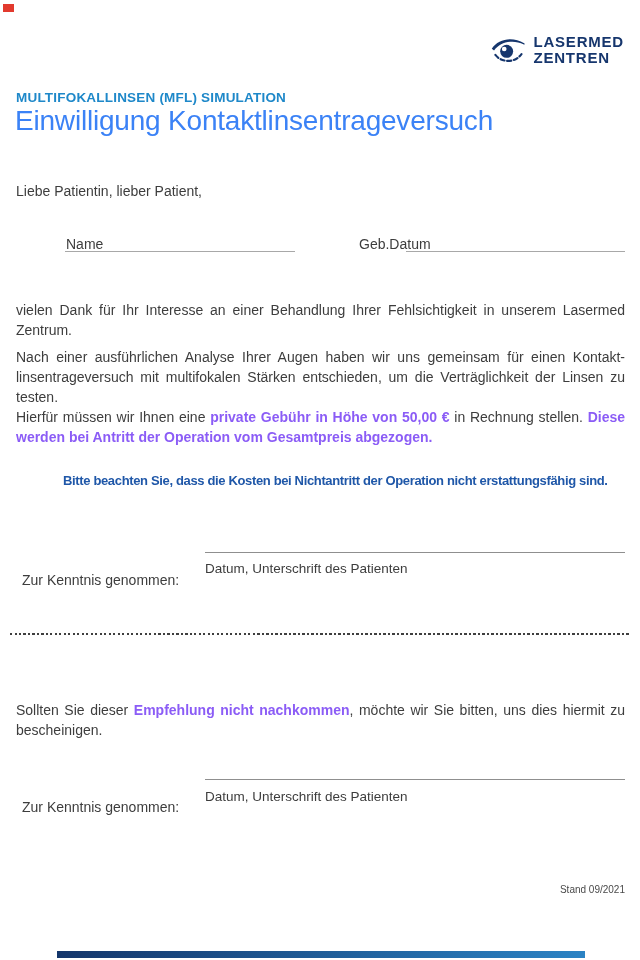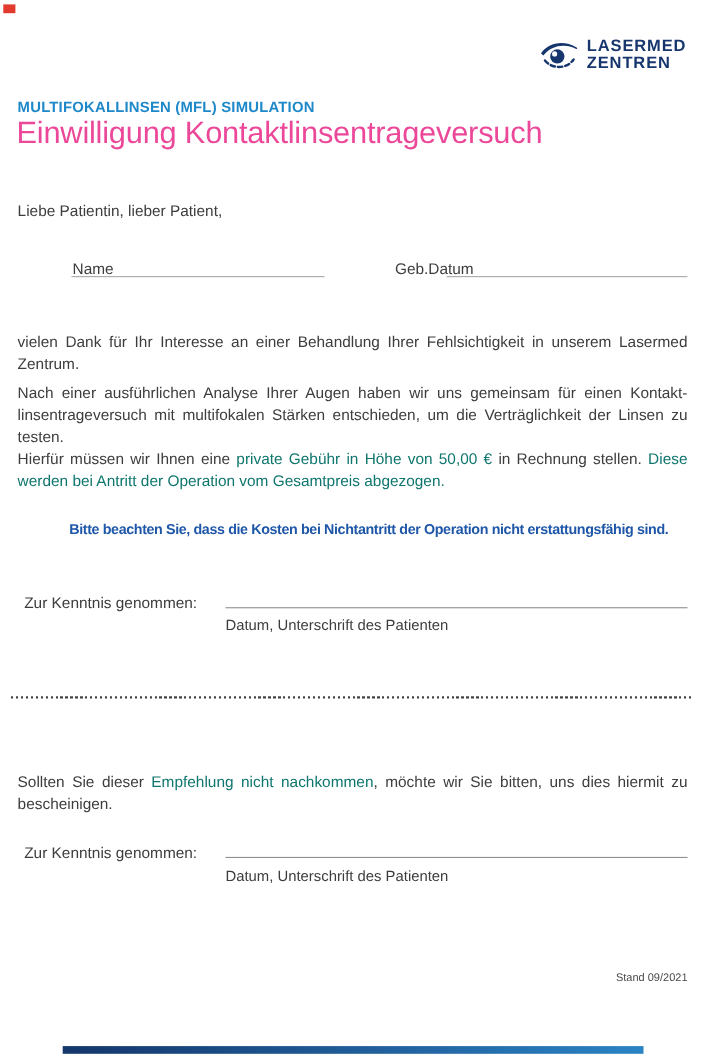--- a/index.html
+++ b/index.html
@@ -46,21 +46,21 @@
     font-weight: bold;
     letter-spacing: 0.2px;
     color: #1e88c9;
   }
   .title {
     position: absolute;
     left: 15px; top: 105px;
     font-size: 28px;
     font-weight: normal;
     letter-spacing: -0.2px;
-    color: #ec4899;
+    color: #3b82f6;
     white-space: nowrap;
   }
 
   .salutation {
     position: absolute;
     left: 16px; top: 183px;
     font-size: 14px;
     text-align: center;
   }
 
@@ -89,39 +89,40 @@
     left: 16px;
     width: 609px;
     font-size: 14px;
     line-height: 20px;
     text-align: justify;
   }
   .p1 { top: 300px; }
   .p2 { top: 347px; }
   .p3 { top: 407px; }
   .p4 { top: 700px; }
-  .bold { font-weight: normal; color: #0f766e; }
+  .bold { font-weight: bold; color: #8b5cf6; }
 
   .notice {
     position: absolute;
     left: 15px; top: 473px;
     width: 615px;
     font-size: 13px;
     letter-spacing: -0.35px;
     font-weight: bold;
     color: #1f57a8;
     white-space: nowrap;
     margin-left: 48px;
   }
 
   
   .sig-label {
     position: absolute;
     left: 22px;
     font-size: 14px;
+    margin-top: 32px;
   }
   .sig-line {
     position: absolute;
     left: 205px;
     width: 420px;
     height: 14px;
     border-bottom: 1px solid #8f8f8f;
   }
   .sig-caption {
     position: absolute;

